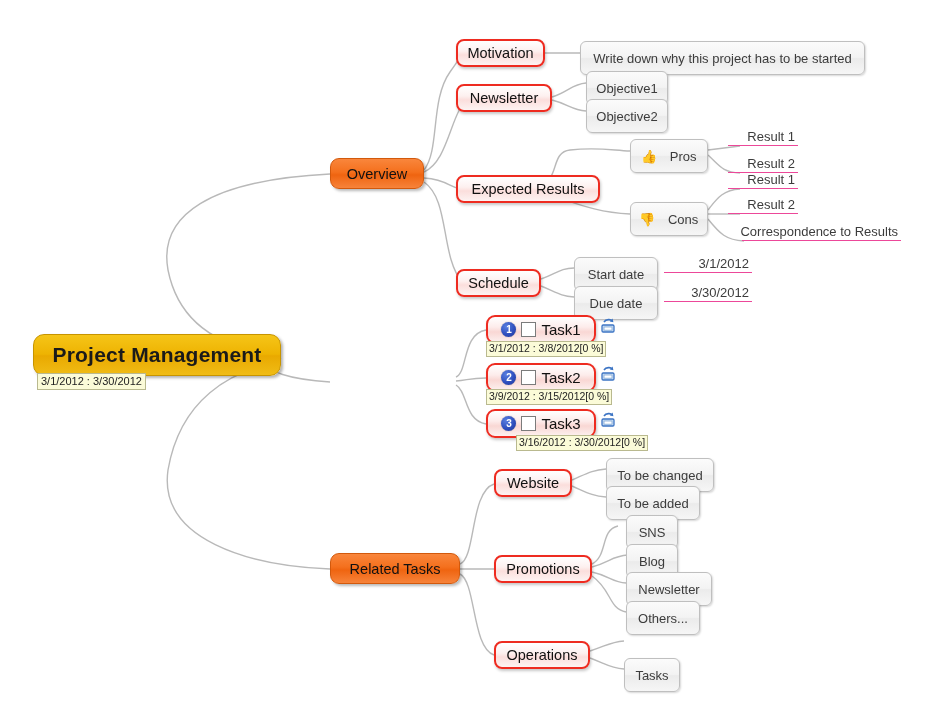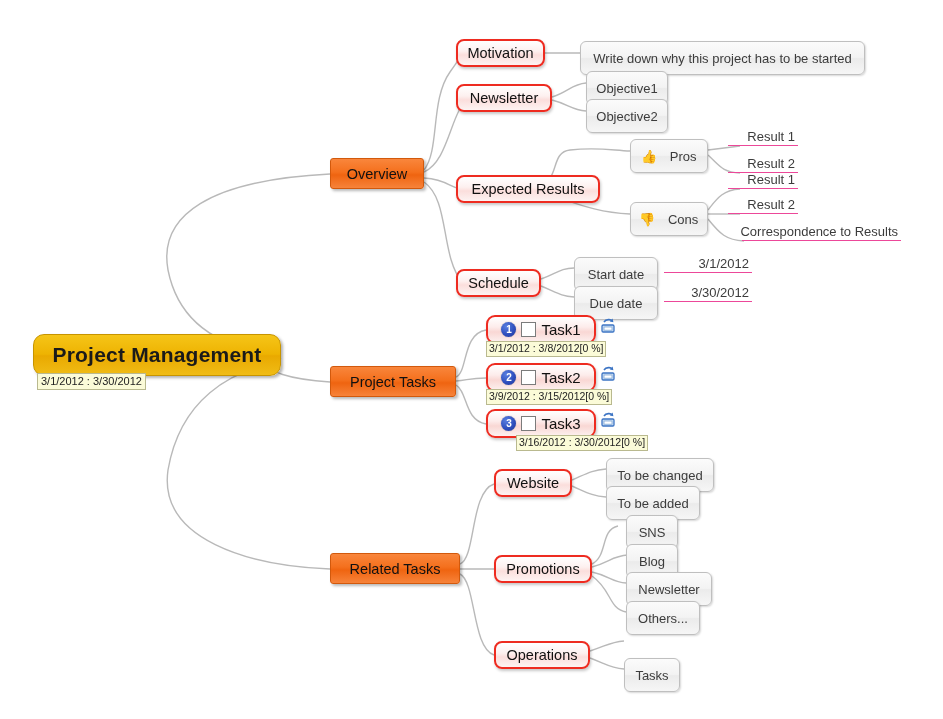--- a/index.html
+++ b/index.html
@@ -58,21 +58,21 @@
     color: #222;
     padding: 0px 3px 1px 3px;
     line-height: 14px;
     white-space: nowrap;
   }
 
   
   .lvl1 {
     background: linear-gradient(to bottom, #f9863c 0%, #f4701d 45%, #ef6410 55%, #f7833a 100%);
     border: 1px solid #d2590c;
-    border-radius: 3px;
+    border-radius: 9px;
     box-shadow: 2px 2px 3px rgba(0,0,0,0.28);
     font-size: 14.5px;
     color: #111;
     padding: 0 14px;
   }
 
   
   .lvl2 {
     background: linear-gradient(to bottom, #ffffff 0%, #fdf0ef 42%, #fbdedc 58%, #fdf3f2 100%);
     border: 2px solid #ee2b20;
@@ -289,23 +289,20 @@
   <div class="leaf-line" style="left:664px; top:256px; width:88px; height:17px;">
     <span>3/1/2012</span>
   </div>
   <div class="node lvl3" style="left:574px; top:286px; width:84px; height:23px;">
     <span>Due date</span>
   </div>
   <div class="leaf-line" style="left:664px; top:285px; width:88px; height:17px;">
     <span>3/30/2012</span>
   </div>
 
-  <div class="node lvl1" style="left:330px; top:366px; width:126px; height:31px;">
-    <span>Project Tasks</span>
-  </div>
 
   <div class="node task-node" style="left:486px; top:315px; width:110px; height:29px;">
     <span class="task-num">1</span>
     <span class="task-check"></span>
     <span>Task1</span>
   </div>
   <svg class="task-icon" style="left:599px; top:317px;" viewBox="0 0 18 18" xmlns="http://www.w3.org/2000/svg">
     <path d="M5 5 C7 2, 12 2, 13 4" stroke="#3c74c4" stroke-width="1.6" fill="none"></path>
     <path d="M13.6 1.4 L14.4 5.2 L10.8 4.4 Z" fill="#3c74c4"></path>
     <rect x="3" y="8" width="12" height="7" rx="1.2" fill="#cfe0f2" stroke="#3c74c4" stroke-width="1.3"></rect>

